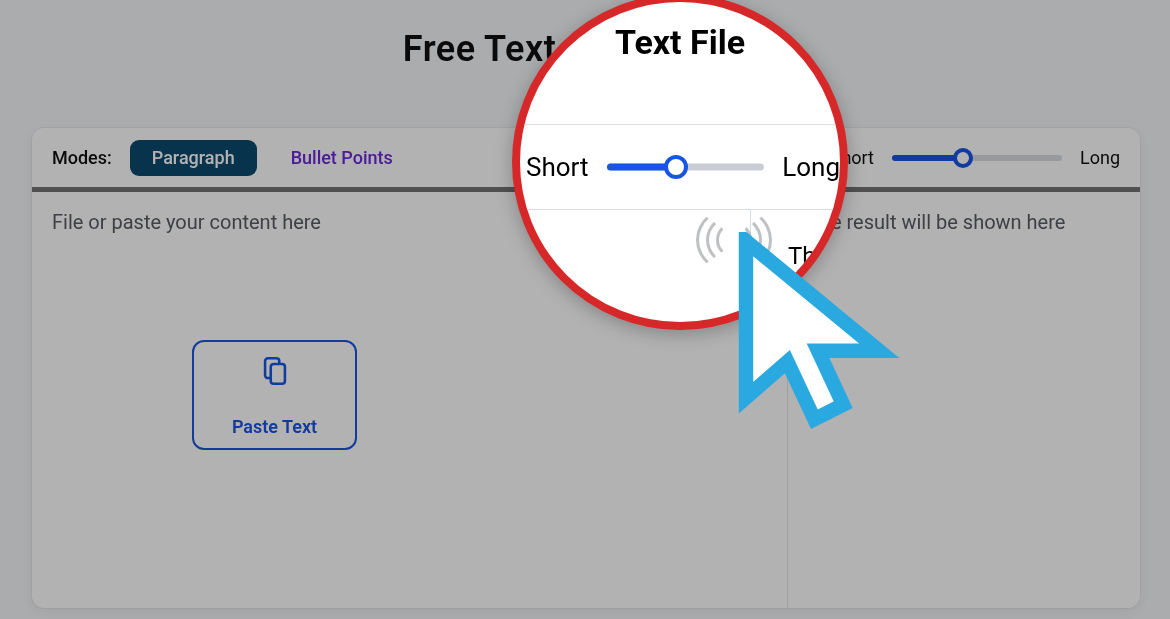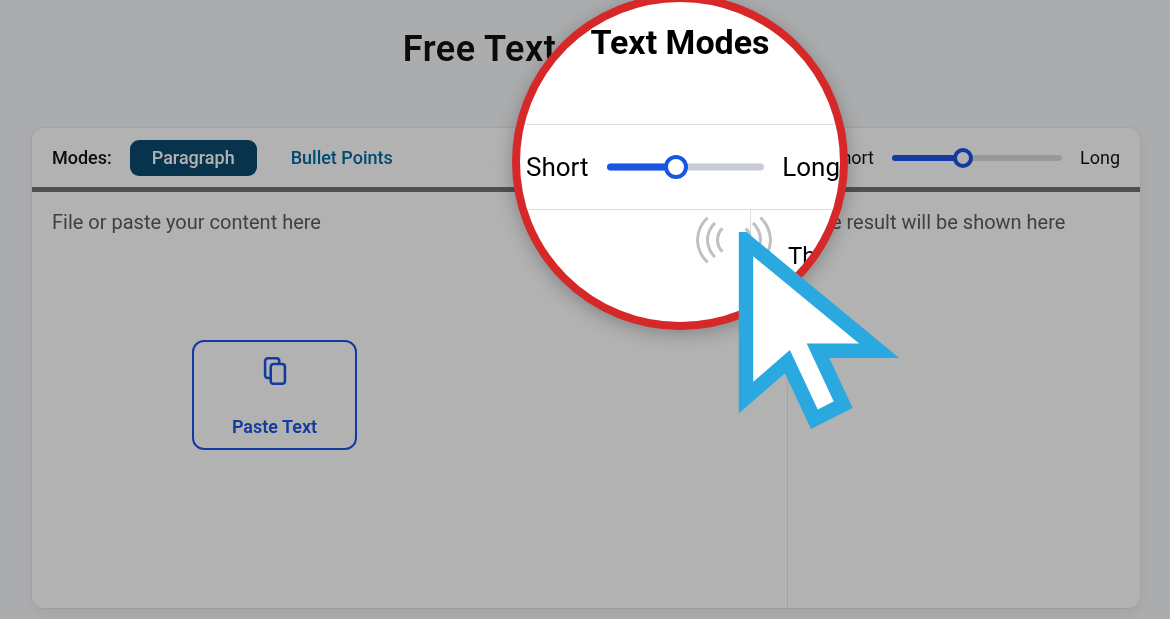--- a/index.html
+++ b/index.html
@@ -45,21 +45,21 @@
   }
   .tab {
     display: inline-flex;
     align-items: center;
     justify-content: center;
     height: 36px;
     padding: 0 22px;
     border-radius: 9px;
     font-size: 18px;
     font-weight: 500;
-    color: #0369a1;
+    color: #6d28d9;
     cursor: pointer;
   }
   .tab.active {
     background: #0c4a6e;
     color: #fff;
   }
 
   .length-group {
     margin-left: auto;
     display: flex;
@@ -275,21 +275,21 @@
 
     <div class="pane right">
       <div class="placeholder">The result will be shown here</div>
     </div>
   </div>
 </div>
 
 <div class="dim"></div>
 
 <div class="magnifier">
-  <div class="mag-title">Text Modes</div>
+  <div class="mag-title">Text File</div>
   <div class="mag-bar">
     <span class="mag-side">Short</span>
     <div class="mag-slider">
       <div class="track"></div>
       <div class="fill"></div>
       <div class="thumb"></div>
     </div>
     <span class="mag-side">Long</span>
   </div>
   <div class="mag-divider"></div>

